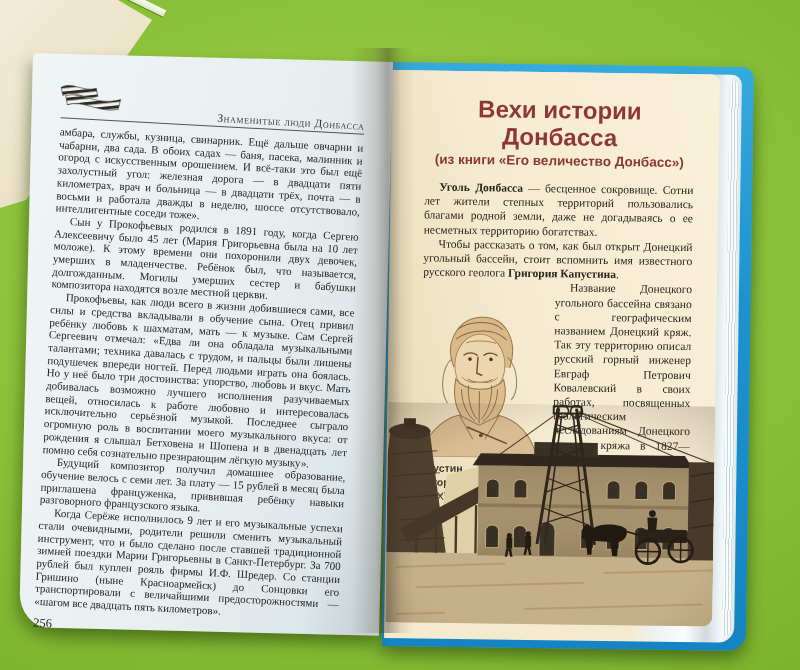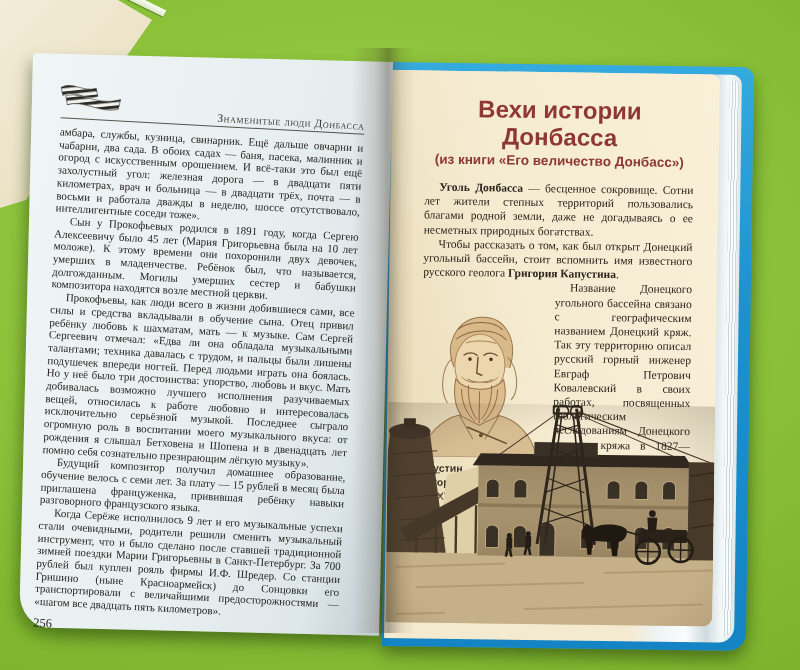--- a/index.html
+++ b/index.html
@@ -98,21 +98,21 @@
         <div class="pl-pagenum">256</div>
       </div>
     </div>
   </div>
 
   <div class="page-right">
     <div class="pr-inner">
       <div class="pr-title">Вехи истории Донбасса</div>
       <div class="pr-subtitle">(из книги «Его величество Донбасс»)</div>
       <div class="pr-body">
-        <p><b>Уголь Донбасса</b><span> — бесценное сокровище. Сотни лет жители степных территорий пользовались благами родной земли, даже не догадываясь о ее несметных природных богатствах.</span></p>
+        <p><b>Уголь Донбасса</b><span> — бесценное сокровище. Сотни лет жители степных территорий пользовались благами родной земли, даже не догадываясь о ее несметных территорию богатствах.</span></p>
         <p><span>Чтобы рассказать о том, как был открыт Донецкий угольный бассейн, стоит вспомнить имя известного русского геолога </span><b>Григория Капустина</b><span>.</span></p>
         <p>
           <span class="portrait-float">
             <svg width="128" height="150" viewBox="0 0 128 150">
               <g stroke="#8a6645" stroke-width="1" fill="none" stroke-linecap="round">
                 <path d="M38,60 C28,38 40,12 64,10 C90,8 102,34 94,60" fill="#d9b988" stroke="#96744c"></path>
                 <path d="M36,52 C26,60 24,84 32,96 M92,50 C102,60 104,82 96,92" stroke="#9a784f"></path>
                 <path d="M42,22 C52,14 76,12 86,22 M40,32 C54,22 78,20 90,32" stroke="#8a6645"></path>
               </g>
               <ellipse cx="64" cy="58" rx="25" ry="31" fill="#ecd6ae" stroke="#b08a5c" stroke-width="1"></ellipse>

